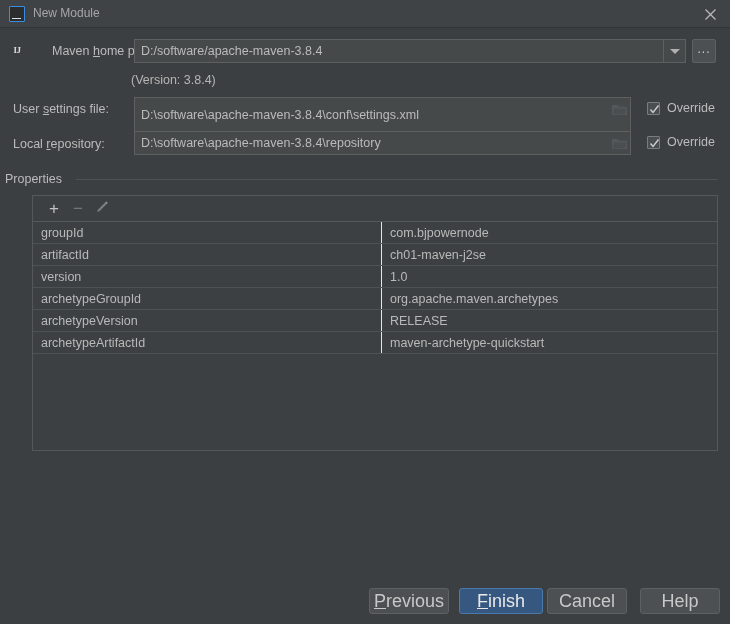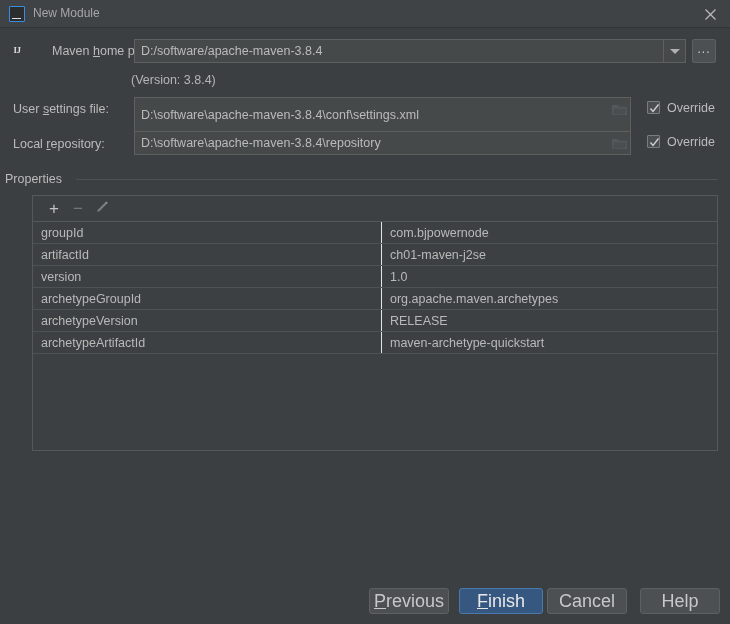--- a/index.html
+++ b/index.html
@@ -135,21 +135,21 @@
     position: absolute;
     width: 26px;
     display: flex;
     align-items: center;
     justify-content: center;
     cursor: pointer;
   }
   .checkbox-wrap {
     position: absolute;
     display: flex;
-    align-items: flex-start;
+    align-items: flex-end;
     cursor: pointer;
   }
   .checkbox {
     width: 13px; height: 13px;
     background: #4a4e50;
     border: 1px solid #7a7d7f;
     box-sizing: border-box;
     position: relative;
     border-radius: 1px;
     flex: 0 0 auto;

